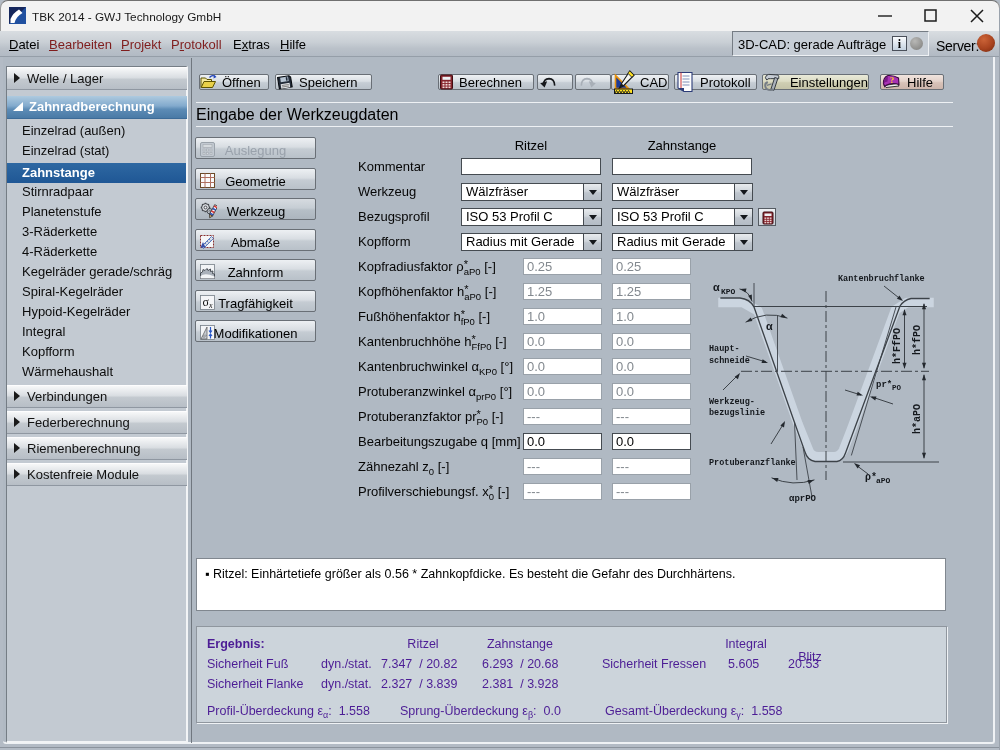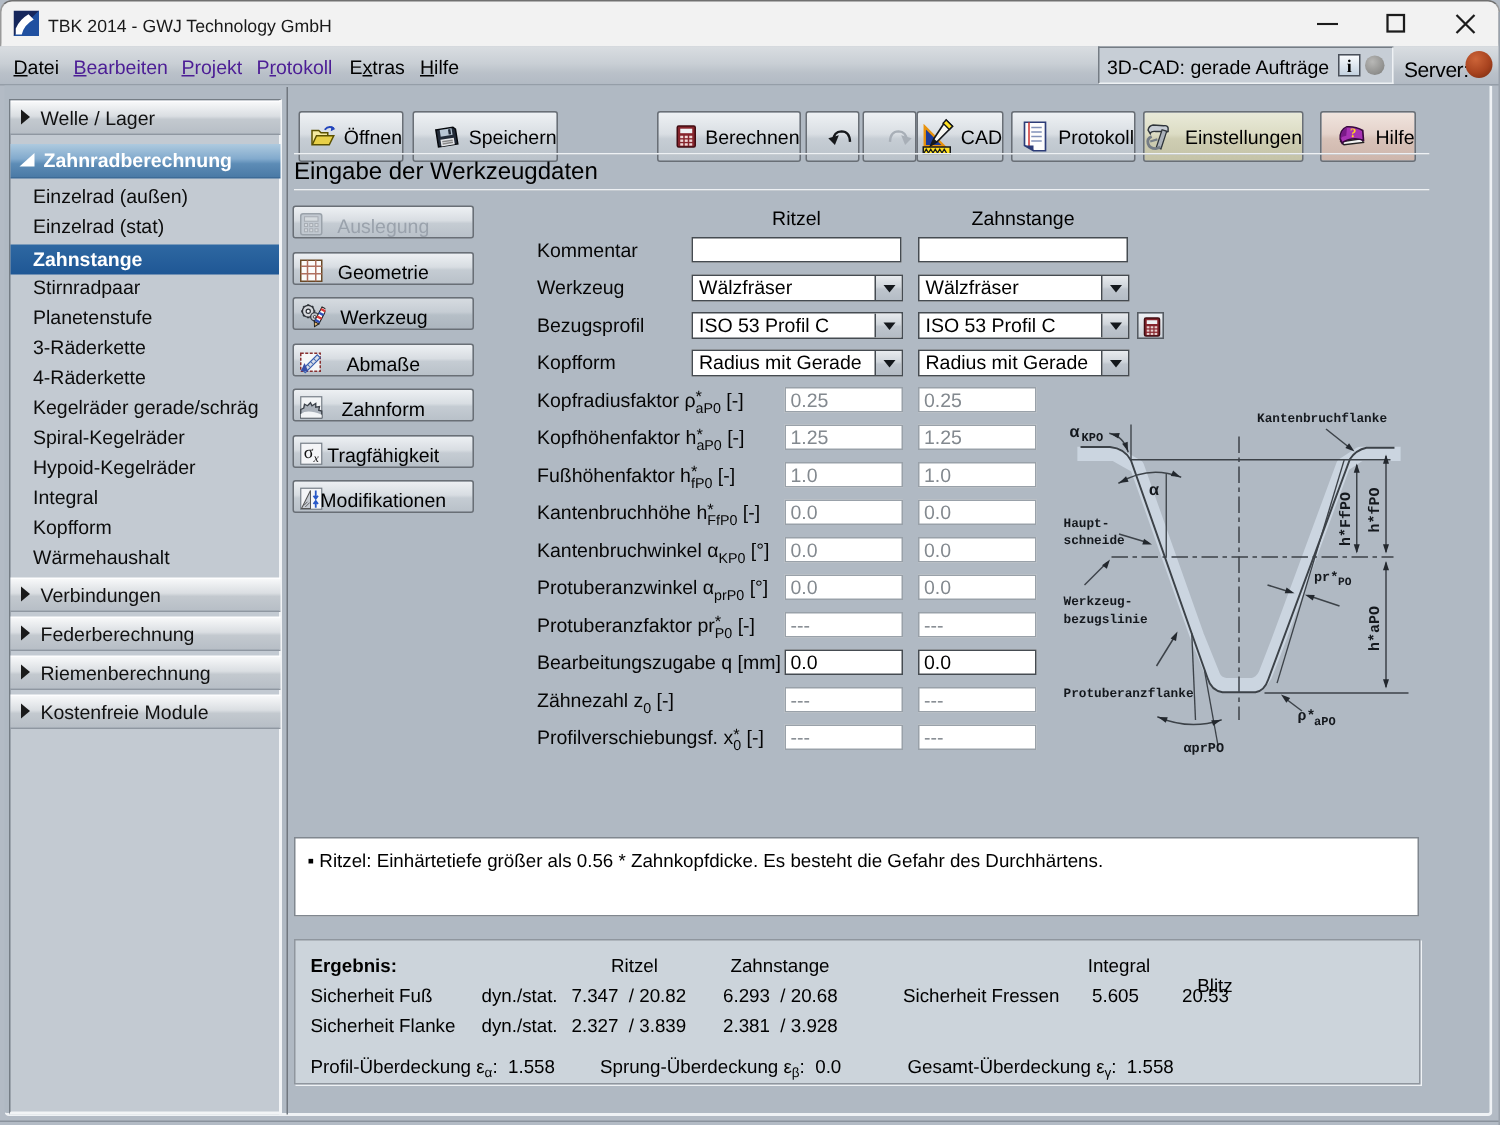--- a/index.html
+++ b/index.html
@@ -3,47 +3,47 @@
 <style>
 *{margin:0;padding:0;box-sizing:border-box}
 html,body{width:1000px;height:750px}
 body{position:relative;font-family:"Liberation Sans",sans-serif;background:#b3bbc5;overflow:hidden;font-size:13px;color:#000}
 .abs{position:absolute}
 #titlebar{left:0;top:0;width:1000px;height:31px;background:#f2f2f2;border-top:1px solid #707070;border-left:1px solid #9a9a9a;border-right:1px solid #9a9a9a;border-radius:8px 8px 0 0}
 #titletext{left:32px;top:10px;font-size:11.8px;color:#191919}
 #appicon{left:9px;top:7px;width:17px;height:17px}
 #menubar{left:0;top:31px;width:1000px;height:26px;background:linear-gradient(#d9dde1,#c9cfd5 45%,#bac1c9 70%,#b2bac4);border-bottom:1px solid #959ea8}
 .menuitem{top:37px;font-size:13px}
-.gray{color:#4c1d95}
+.gray{color:#7f1d1d}
 .ul{text-decoration:underline}
 #cadbox{left:732px;top:31px;width:197px;height:25px;background:#c7ced6;border:1px solid #757c84;border-bottom-color:#eef1f4;border-right-color:#eef1f4}
 #workspace{left:3px;top:57px;width:992px;height:687px;background:#b0b9c3;border-right:2px solid #eff2f5;border-bottom:2px solid #eff2f5;border-radius:0 0 3px 3px}
 #sidebar{left:6px;top:66px;width:182px;height:677px;background:#c3cad2;border:1px solid #757d85;border-right:2px solid #f2f4f6;border-bottom:2px solid #f2f4f6}
 .shead{left:7px;width:180px;height:23px;background:linear-gradient(#f7f8f9,#dadee2 45%,#c3c9cf 55%,#b7bec6);border-top:1px solid #fdfdfe;border-bottom:1px solid #8f97a1;font-size:13px;line-height:22px;color:#111}
 .shead .tri{display:inline-block;width:0;height:0;border-left:6px solid #1a1a1a;border-top:5px solid transparent;border-bottom:5px solid transparent;margin:0 7px 0 7px}
 #bluehead{left:7px;top:96px;width:180px;height:23px;font-size:13px;line-height:22px;background:linear-gradient(#aecadf,#82aacd 45%,#5d8cb6 60%,#4a7aa6);color:#fff;font-weight:bold;border-bottom:1px solid #3d6b97}
 #bluehead .tri2{display:inline-block;width:0;height:0;border-bottom:9px solid #fff;border-left:10px solid transparent;margin:0 6px 0 6px}
 .sitem{left:7px;width:180px;height:20px;line-height:20px;padding-left:15px;font-size:13px;color:#0c0c0c}
 #selitem{left:7px;top:163px;width:179px;height:20px;line-height:19px;padding-left:15px;font-size:13px;background:linear-gradient(#2e68a2,#1f5795);color:#fff;font-weight:bold}
-.tbtn{top:74px;height:34px;background:linear-gradient(#eef1f4,#d9dee3 45%,#c6cdd4 55%,#bac2ca);border:1px solid #696f76;border-radius:2px;font-size:13px;color:#000;display:flex;align-items:center;justify-content:flex-end;gap:5px}
+.tbtn{top:74px;height:16px;background:linear-gradient(#eef1f4,#d9dee3 45%,#c6cdd4 55%,#bac2ca);border:1px solid #696f76;border-radius:2px;font-size:13px;color:#000;display:flex;align-items:center;justify-content:flex-start;gap:5px}
 .groove{height:1px;background:#848c96;border-bottom:1px solid #eef1f4}
 .lbtn{left:195px;width:121px;height:22px;background:linear-gradient(#edf0f3,#d8dde2 45%,#c5ccd3 55%,#b9c1c9);border:1px solid #696f76;border-radius:2px;font-size:13px;display:flex;align-items:flex-end}
 .lbtn .cap{flex:1;text-align:center;margin-left:-20px}
 .lbtn svg{margin-left:3px}
 .flabel{left:358px;font-size:13px;color:#060606;white-space:nowrap}
 .finput{height:17px;background:#fff;border:1px solid #454b51;font-size:13px;padding:0 3px;line-height:15px;white-space:nowrap;overflow:hidden}
 .fdis{border:1px solid #99a1a9;color:#83898f}
 .combo{height:18px;background:#fff;border:1px solid #454b51;font-size:13px;line-height:16px;padding-left:4px;white-space:nowrap;overflow:hidden}
 .carr{width:18px;height:16px;background:linear-gradient(#e8ebee,#cfd5db 45%,#bec5cd 55%,#b4bcc5);border-left:1px solid #454b51;position:absolute;right:0;top:0;display:flex;align-items:center;justify-content:center}
 .carr:after{content:"";width:0;height:0;border-top:5px solid #14181c;border-left:4px solid transparent;border-right:4px solid transparent}
 .ss{display:inline-block;position:relative;vertical-align:-4px;font-size:9.5px;line-height:10px}
 .ss .st{position:absolute;left:0;top:-8px;font-size:11px}
 #warnbox{left:196px;top:558px;width:750px;height:53px;background:#fff;border:1px solid #80878f}
 #resbox{left:196px;top:626px;width:751px;height:97px;background:#ccd4db;border:1px solid #8f969e;box-shadow:1px 1px 0 #eff2f5}
-.rtext{font-size:12.5px;color:#000000;white-space:nowrap}
+.rtext{font-size:12.5px;color:#4c1d95;white-space:nowrap}
 .sub9{font-size:9px;vertical-align:-3px}
 </style></head>
 <body>
 <div class="abs" id="titlebar"></div>
 <svg class="abs" id="appicon" viewBox="0 0 17 17">
     <rect x="0" y="0" width="17" height="17" fill="#16275c"></rect>
     <path d="M17 0 L17 17 L0 17 Z" fill="#2050a0"></path>
     <path d="M1.5 16 L1.5 12 Q4 6 10 2.5 L13.5 6 Q7 9.5 5.5 16 Z" fill="#fff"></path>
   </svg>
 <div class="abs" id="titletext">TBK 2014 - GWJ Technology GmbH</div>

